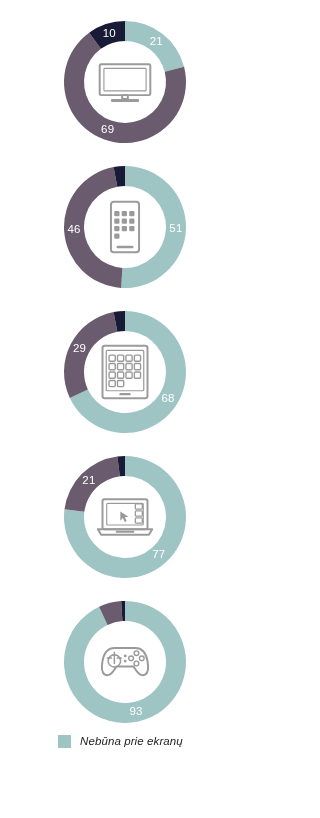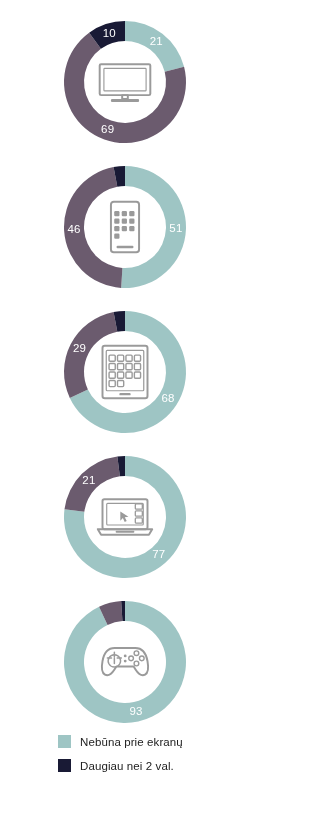--- a/index.html
+++ b/index.html
@@ -64,22 +64,23 @@
   #chart-4 { margin-top: 5px; }
 
   .legend {
     position: absolute;
     left: 58px;
     top: 735px;
     width: 185px;
   }
   .legend-row {
     display: flex;
-    align-items: flex-end;
+    align-items: flex-start;
     margin-bottom: 11px;
+    font-style: italic;
   }
   .legend-swatch {
     width: 13px;
     height: 13px;
     flex: 0 0 13px;
     margin-right: 9px;
   }
   .legend-text {
     font-family: "Liberation Sans", sans-serif;
     font-size: 11.5px;
@@ -212,17 +213,13 @@
         </svg>
       </div>
     </div>
   </div>
 
 <div class="legend">
     <div class="legend-row">
       <span class="legend-swatch" style="background:#9ec5c4"></span>
       <span class="legend-text">Nebūna prie ekranų</span>
     </div>
-    <div class="legend-row">
-      <span class="legend-swatch" style="background:#191a35"></span>
-      <span class="legend-text">Daugiau nei 2 val.</span>
-    </div>
   </div>
 
 </body></html>

